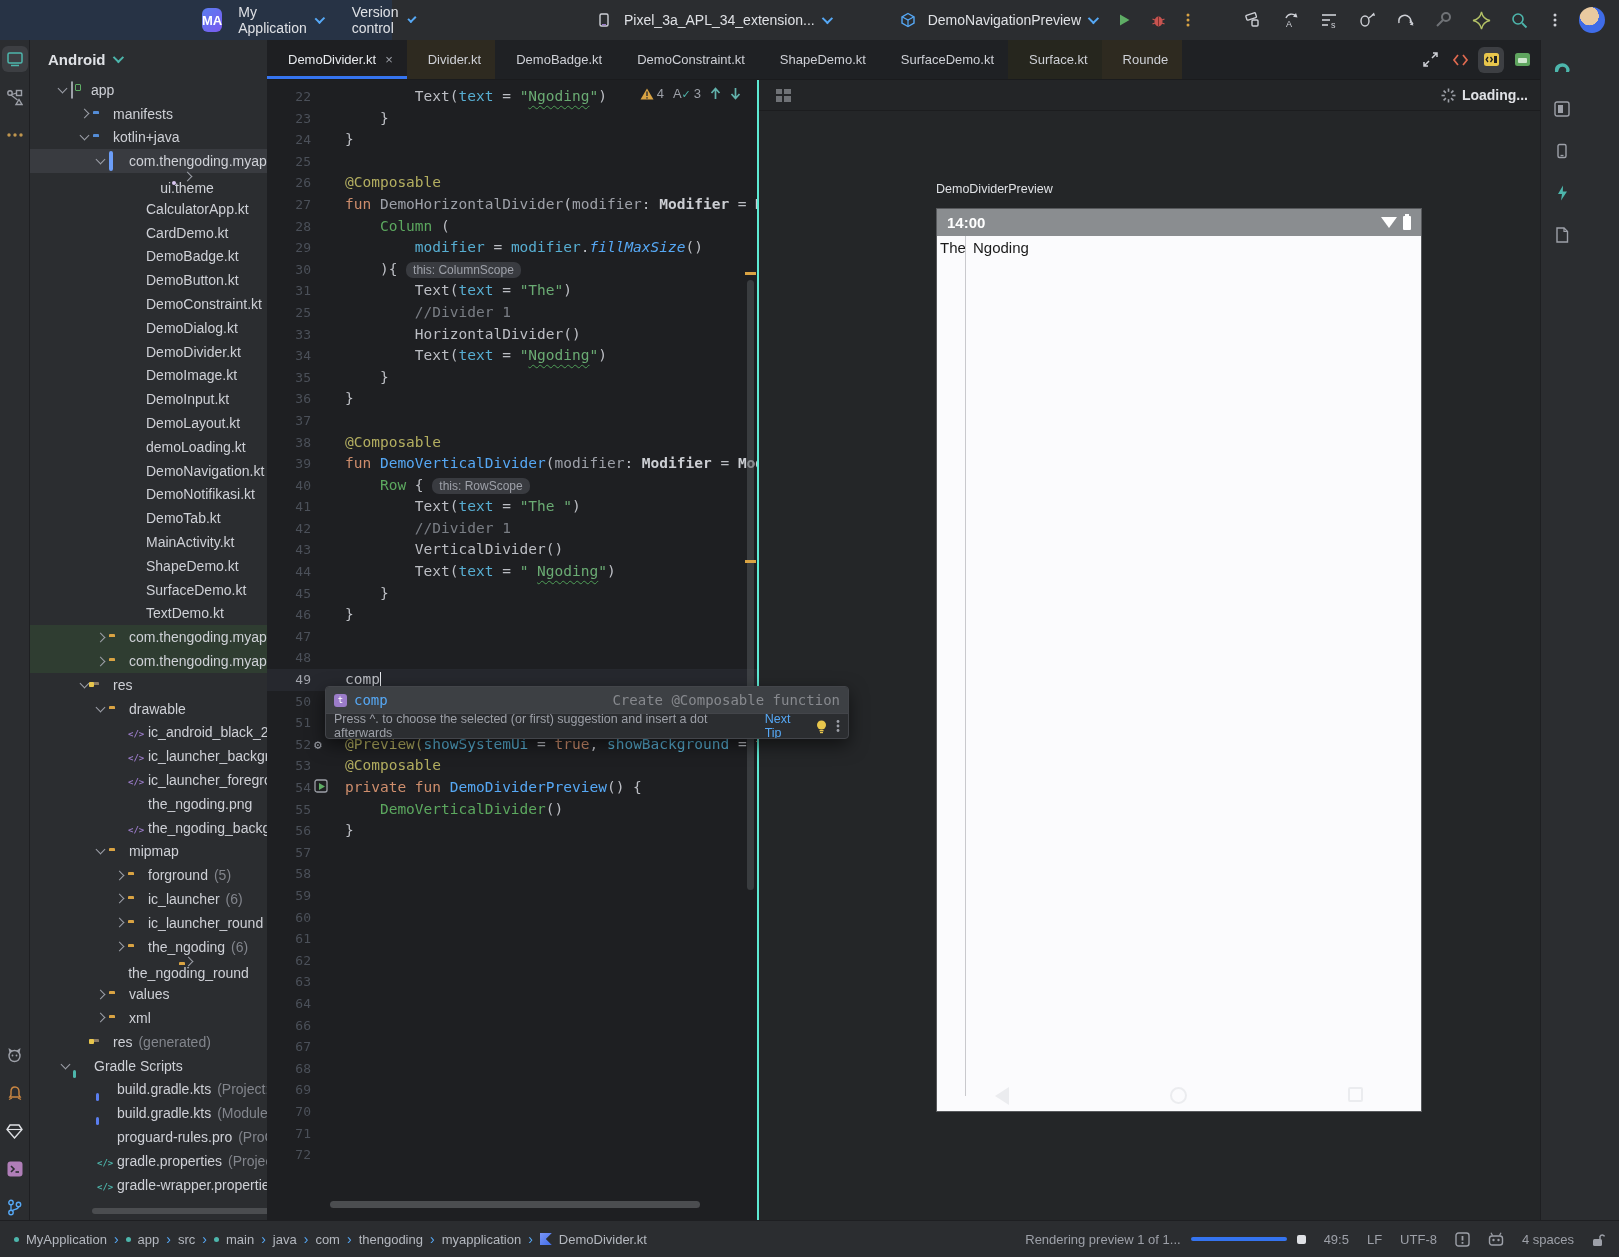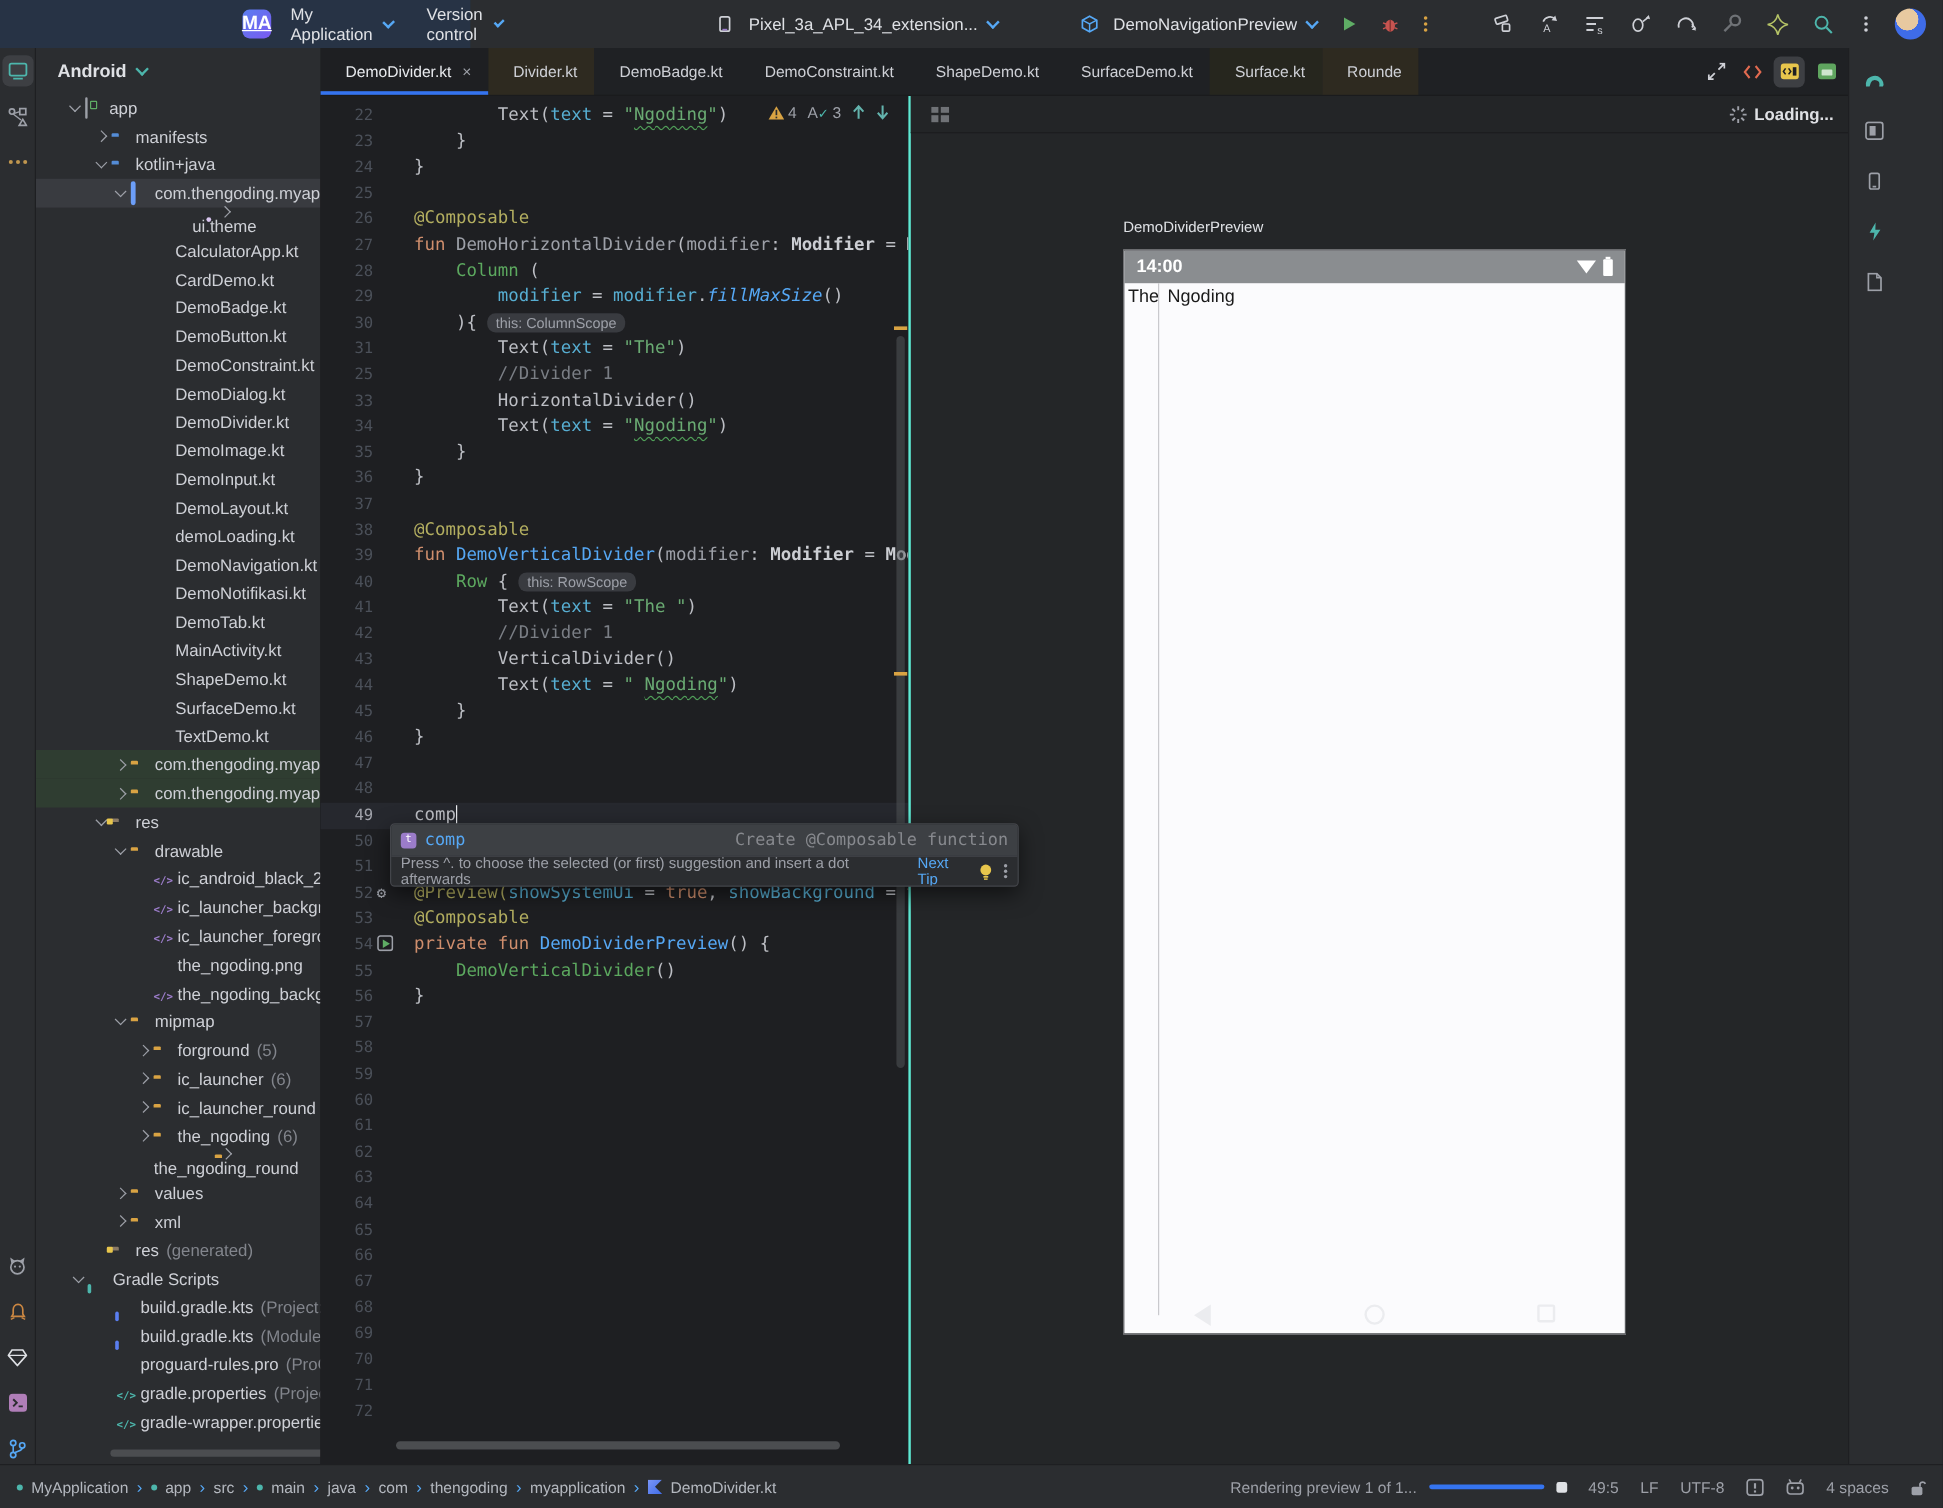--- a/index.html
+++ b/index.html
@@ -2,21 +2,21 @@
 <html><head>
 <meta charset="utf-8">
 <style>
   * { margin:0; padding:0; box-sizing:border-box; }
   html,body { width:1619px; height:1257px; background:#1e1f22; overflow:hidden;
     font-family:"Liberation Sans", sans-serif; color:#ced0d6; font-size:13px; }
   
   #topbar { position:absolute; left:0; top:0; width:1619px; height:40px; background:#2b2d30; display:flex; align-items:center; }
   #topbar-left { width:392px; height:40px; background:#273345; display:flex; align-items:center; padding-left:26px; gap:8px; flex:none; }
   .tl { width:14px; height:14px; border-radius:50%; }
-  #ma-badge { margin-left:152px; width:24px; height:24px; border-radius:6px; background:linear-gradient(135deg,#5a7ef0,#7a5af0); color:#fff; font-weight:bold; font-size:16px; display:flex; align-items:center; justify-content:center;text-decoration:underline; }
+  #ma-badge { margin-left:152px; width:24px; height:24px; border-radius:6px; background:linear-gradient(135deg,#5a7ef0,#7a5af0); color:#fff; font-weight:bold; font-size:13px; display:flex; align-items:center; justify-content:center; }
   .tb-label { color:#dfe1e5; font-size:14px; margin-left:8px; }
   .chev { display:inline-block; width:8px; height:8px; border-right:2px solid #56a8f5; border-bottom:2px solid #56a8f5; transform:rotate(45deg) translateY(-2px); margin-left:7px; }
   .tb-item { display:flex; align-items:center; color:#dfe1e5; font-size:14px; }
   .sicon { display:inline-flex; width:24px; height:24px; align-items:center; justify-content:center; flex:none; }
   
   #tabrow { position:absolute; left:267px; top:40px; width:1352px; height:40px; background:#1f2124; display:flex; align-items:stretch; border-bottom:1px solid #1a1b1d; }
   .tab { display:flex; align-items:center; gap:7px; padding:0 14px; color:#ced0d6; position:relative; cursor:default; }
   .tab.t-active { background:#1e1f22; color:#e8eaee; }
   .tab.t-active::after { content:""; position:absolute; left:0; right:0; bottom:0; height:3px; background:#3574f0; }
   .tab.t-lib { background:#2e2a20; }
@@ -83,21 +83,21 @@
   #popup-row .plabel { color:#56a8f5; }
   #popup-row .ptail { margin-left:auto; color:#87898e; }
   #popup-foot { height:25px; border-top:1px solid #43454a; display:flex; align-items:center; padding:0 8px; gap:6px; font-size:12.5px; color:#9da0a8; }
   #popup-foot .nexttip { color:#56a8f5; }
   .ltico { width:13px; height:13px; border-radius:3px; background:#9b7cc9; color:#fff; font-size:9px; display:flex; align-items:center; justify-content:center; }
   
   #preview { position:absolute; left:757px; top:80px; width:783px; height:1140px; background:#242628; border-left:2px solid #5eead4; }
   #pv-toolbar { height:31px; background:#232527; border-bottom:1px solid #1c1d1f; display:flex; align-items:center; padding:0 12px; }
   #pv-loading { margin-left:auto; display:flex; align-items:center; gap:6px; color:#dfe1e5; font-size:14px; font-weight:bold; }
   #pv-label { position:absolute; left:177px; top:102px; color:#dfe1e5; font-size:12.5px; }
-  #phone { position:absolute; left:177px; top:128px; width:419px; height:904px; background:#fbfbfd; border:1px solid #57595c; }
+  #phone { position:absolute; left:177px; top:128px; width:486px; height:904px; background:#fbfbfd; border:1px solid #57595c; }
   #phone-status { height:27px; background:#8a8d90; display:flex; align-items:center; color:#fff; padding:0 10px; font-weight:bold; font-size:15px; gap:6px; }
   #phone-status .sp { flex:1; }
   .wifi { width:0; height:0; border-left:8px solid transparent; border-right:8px solid transparent; border-top:11px solid #fff; }
   .batt { width:8px; height:14px; background:#fff; border-radius:1px; position:relative; }
   .batt::before { content:""; position:absolute; top:-2px; left:2px; width:4px; height:2px; background:#fff; }
   #phone-content { position:relative; height:877px; color:#1a1a1a; font-size:15px; }
   #pc-the { position:absolute; left:3px; top:3px; }
   #pc-ngoding { position:absolute; left:36px; top:3px; }
   #pc-divider { position:absolute; left:28px; top:0; width:1px; height:860px; background:#c9c9cd; }
   #phone-nav { position:absolute; left:0; bottom:8px; width:100%; display:flex; justify-content:space-between; padding:0 58px; color:#e3e4e8; }
@@ -777,21 +777,20 @@
       <div class="cl"><span class="ln">55</span><span class="code"><span class="tk-p">    </span><span class="tk-cg">DemoVerticalDivider</span><span class="tk-p">()</span></span></div>
       <div class="cl"><span class="ln">56</span><span class="code"><span class="tk-p">}</span></span></div>
       <div class="cl"><span class="ln">57</span><span class="code"></span></div>
       <div class="cl"><span class="ln">58</span><span class="code"></span></div>
       <div class="cl"><span class="ln">59</span><span class="code"></span></div>
       <div class="cl"><span class="ln">60</span><span class="code"></span></div>
       <div class="cl"><span class="ln">61</span><span class="code"></span></div>
       <div class="cl"><span class="ln">62</span><span class="code"></span></div>
       <div class="cl"><span class="ln">63</span><span class="code"></span></div>
       <div class="cl"><span class="ln">64</span><span class="code"></span></div>
-      <div class="cl"><span class="ln">65</span><span class="code"></span></div>
       <div class="cl"><span class="ln">66</span><span class="code"></span></div>
       <div class="cl"><span class="ln">67</span><span class="code"></span></div>
       <div class="cl"><span class="ln">68</span><span class="code"></span></div>
       <div class="cl"><span class="ln">69</span><span class="code"></span></div>
       <div class="cl"><span class="ln">70</span><span class="code"></span></div>
       <div class="cl"><span class="ln">71</span><span class="code"></span></div>
       <div class="cl"><span class="ln">72</span><span class="code"></span></div>
     </div>
   <div id="inspect-widget">
     <span style="display:flex;align-items:center;gap:3px">

